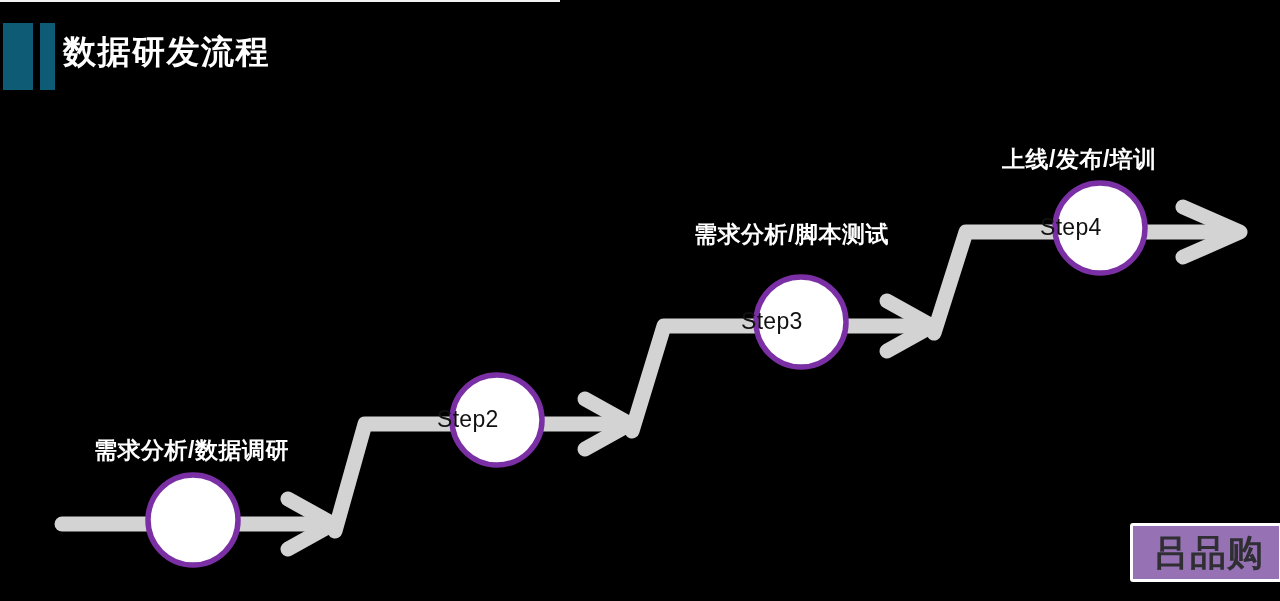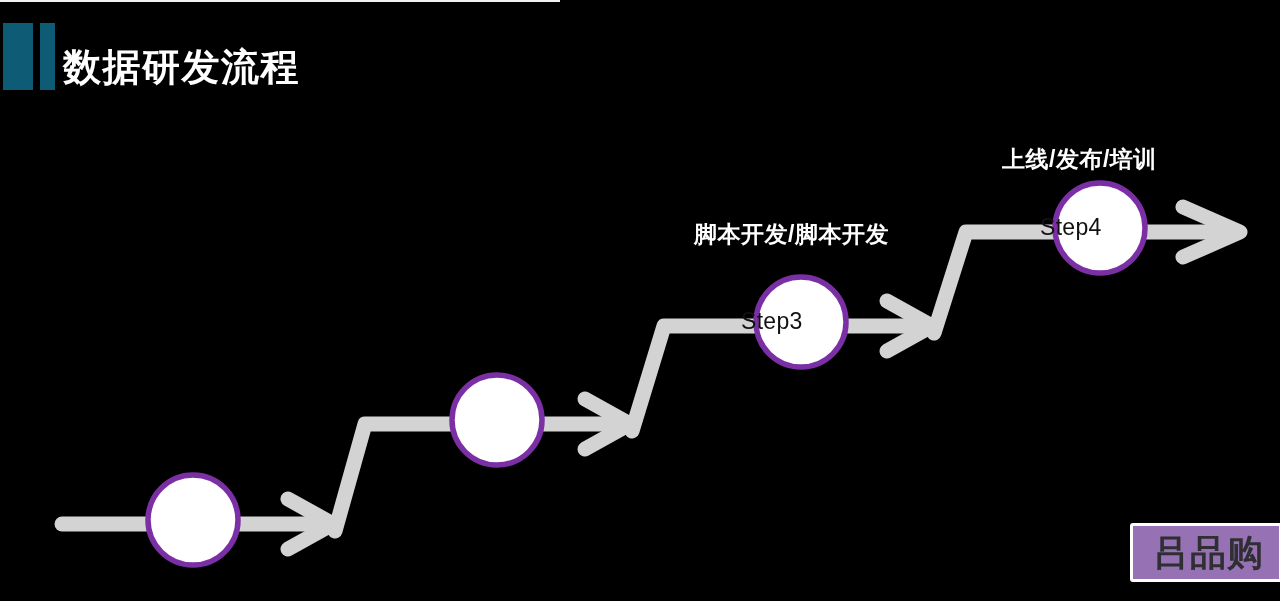--- a/index.html
+++ b/index.html
@@ -12,22 +12,22 @@
   body{font-family:"Liberation Sans","DejaVu Sans",sans-serif;}
   .stage{
     position:relative;width:1280px;height:601px;background:var(--background);
     overflow:hidden;
   }
   .top-edge-line{position:absolute;left:0;top:0;width:560px;height:2px;background:rgba(255,255,255,.95);}
   .bar{position:absolute;background:var(--accent-bar);}
   .bar-wide{left:3px;top:23px;width:30px;height:67px;}
   .bar-narrow{left:40px;top:23px;width:15px;height:67px;}
   .page-title{
-    position:absolute;left:63px;top:42px;color:var(--title-text);
-    font-size:38px;font-weight:bold;letter-spacing:1.5px;white-space:nowrap;
+    position:absolute;left:63px;top:30px;color:var(--title-text);
+    font-size:33px;font-weight:bold;letter-spacing:1.5px;white-space:nowrap;
   }
   svg.flow{position:absolute;left:0;top:0;}
   svg.flow path{fill:none;stroke:var(--arrow);stroke-width:15;stroke-linecap:round;stroke-linejoin:round;}
   svg.flow circle{fill:var(--step-fill);stroke:var(--step-ring);stroke-width:5.5;}
   .step-id{
     position:absolute;width:120px;color:var(--step-text);
     font-size:23px;font-weight:500;letter-spacing:.3px;
   }
   .step-id.s1{left:133px;top:506px;}
   .step-id.s2{left:437px;top:406px;}
@@ -72,24 +72,26 @@
     <path d="M 585 399 L 630 424 L 585 449"></path>
     <path d="M 887 301 L 932 326 L 887 351"></path>
     <path d="M 1183 207 L 1240 232 L 1183 257"></path>
 
     <circle cx="193" cy="520" r="45"></circle>
     <circle cx="497" cy="420" r="45"></circle>
     <circle cx="801" cy="322" r="45"></circle>
     <circle cx="1100" cy="228" r="45"></circle>
   </svg>
 
+  <div class="step-id s2">Step2</div>
   <div class="step-id s3">Step3</div>
   <div class="step-id s4">Step4</div>
 
-  <div class="step-label l3">脚本开发/脚本开发</div>
+  <div class="step-label l1">需求分析/数据调研</div>
+  <div class="step-label l3">需求分析/脚本测试</div>
   <div class="step-label l4">上线/发布/培训</div>
 
   <div class="watermark">
     <span class="wm-left">吕品</span>
     <span class="wm-right">购</span>
   </div>
 
 </div>
 
 </body></html>

